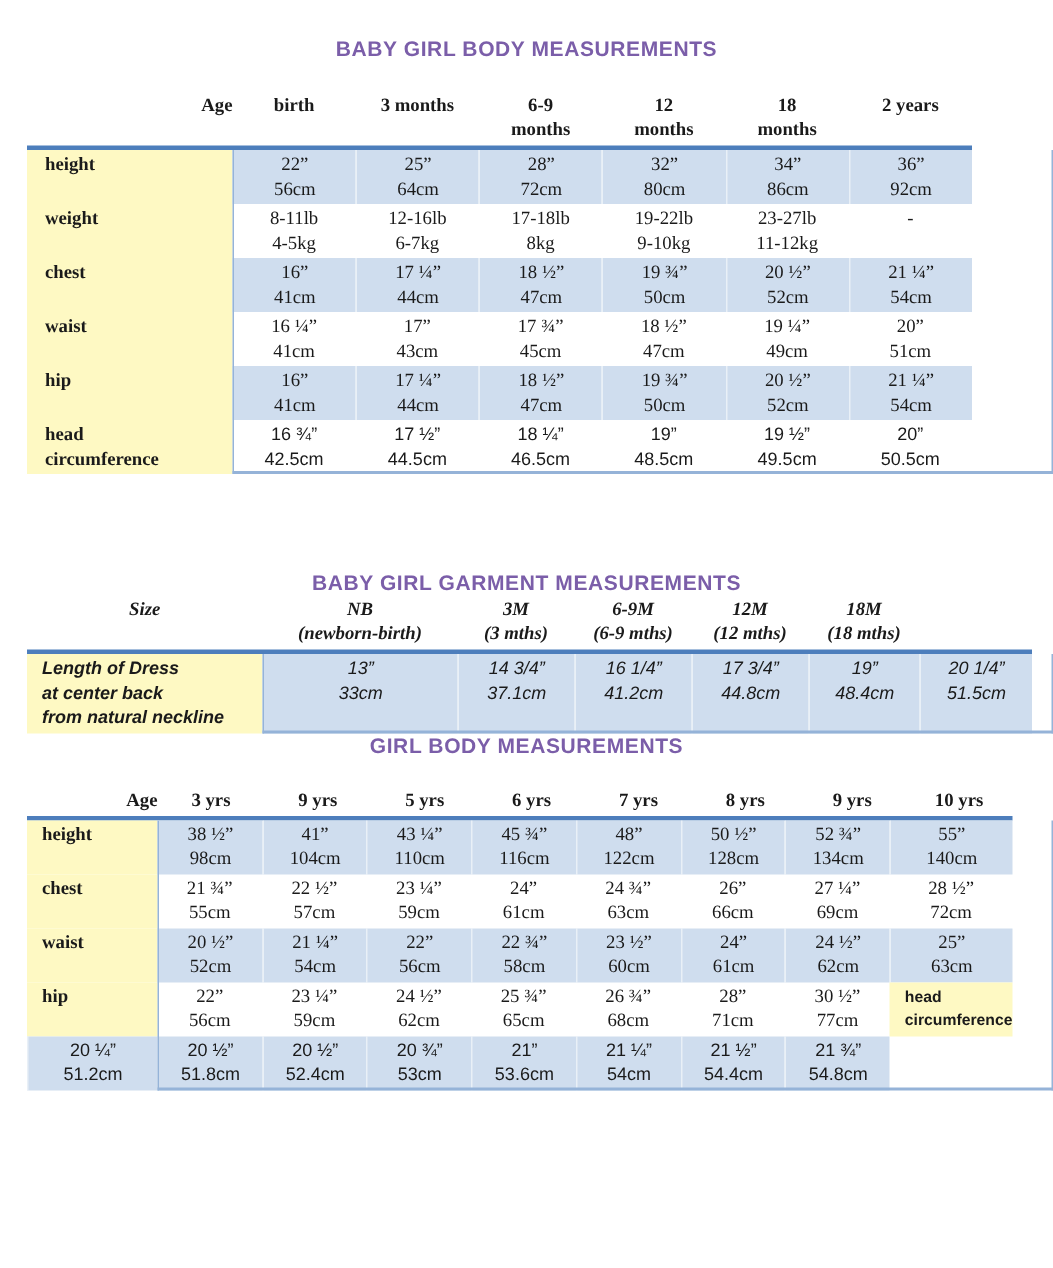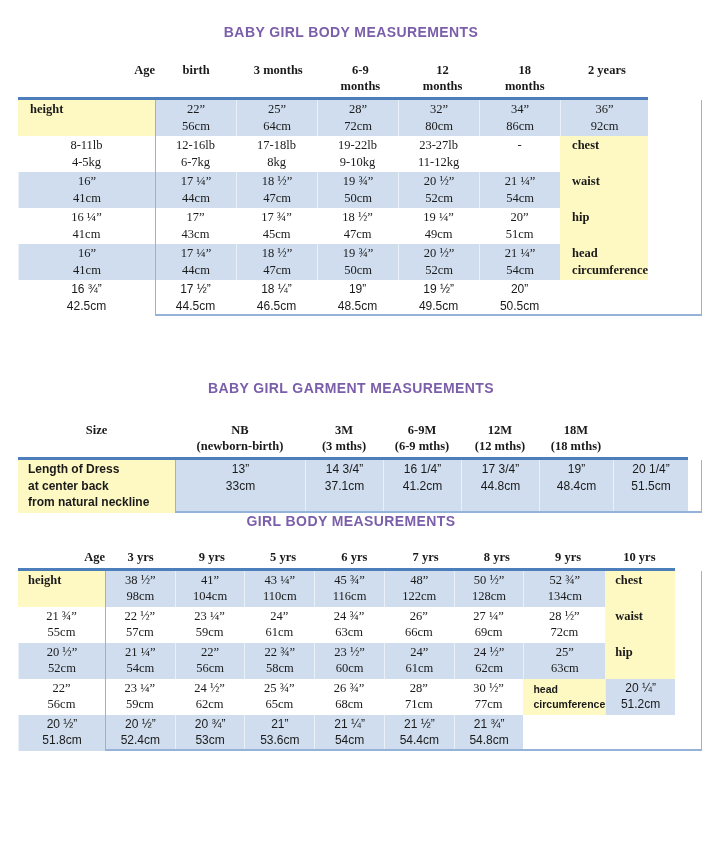--- a/index.html
+++ b/index.html
@@ -20,21 +20,21 @@
   .doc-title{
     margin:0;text-align:center;
     font-family:Liberation Sans, sans-serif;
     font-weight:bold;font-size:14px;letter-spacing:.4px;
     color:var(--title_purple);
   }
   .tbl{margin-left:18px;}
   .sec1 .doc-title,.sec2 .doc-title{margin-bottom:0;}
   .sec0 .tbl{margin-top:22px;}
   .sec1{margin-top:64px;}
-  .sec1 .tbl{margin-top:26px;}
+  .sec1 .tbl{margin-top:2px;font-style:italic;}
   .sec2{}
   .sec2 .tbl{margin-top:20px;}
 
   .grid{display:grid;}
   .t0{grid-template-columns:137px repeat(6,1fr);width:630px;}
   .t1{grid-template-columns:157px 130px 78px 78px 78px 74px 75px;width:670px;}
   .t2{grid-template-columns:87px repeat(8,1fr);width:657px;}
 
   .hdr .cell{font-weight:bold;text-align:center;font-size:12.5px;line-height:16px;padding-bottom:3px;}
   .hdr .hdr-label{text-align:right;padding-left:12px;}
@@ -120,20 +120,23 @@
               <div class="ln">80cm</div>
             </div>
             <div class="cell shaded">
               <div class="ln">34”</div>
               <div class="ln">86cm</div>
             </div>
             <div class="cell shaded">
               <div class="ln">36”</div>
               <div class="ln">92cm</div>
             </div>
+            <div class="cell row-label">
+              <div class="ln">weight</div>
+            </div>
             <div class="cell">
               <div class="ln">8-11lb</div>
               <div class="ln">4-5kg</div>
             </div>
             <div class="cell">
               <div class="ln">12-16lb</div>
               <div class="ln">6-7kg</div>
             </div>
             <div class="cell">
               <div class="ln">17-18lb</div>
@@ -385,20 +388,24 @@
               <div class="ln">122cm</div>
             </div>
             <div class="cell shaded">
               <div class="ln">50 ½”</div>
               <div class="ln">128cm</div>
             </div>
             <div class="cell shaded">
               <div class="ln">52 ¾”</div>
               <div class="ln">134cm</div>
             </div>
+            <div class="cell shaded">
+              <div class="ln">55”</div>
+              <div class="ln">140cm</div>
+            </div>
             <div class="cell row-label">
               <div class="ln">chest</div>
             </div>
             <div class="cell">
               <div class="ln">21 ¾”</div>
               <div class="ln">55cm</div>
             </div>
             <div class="cell">
               <div class="ln">22 ½”</div>
               <div class="ln">57cm</div>

